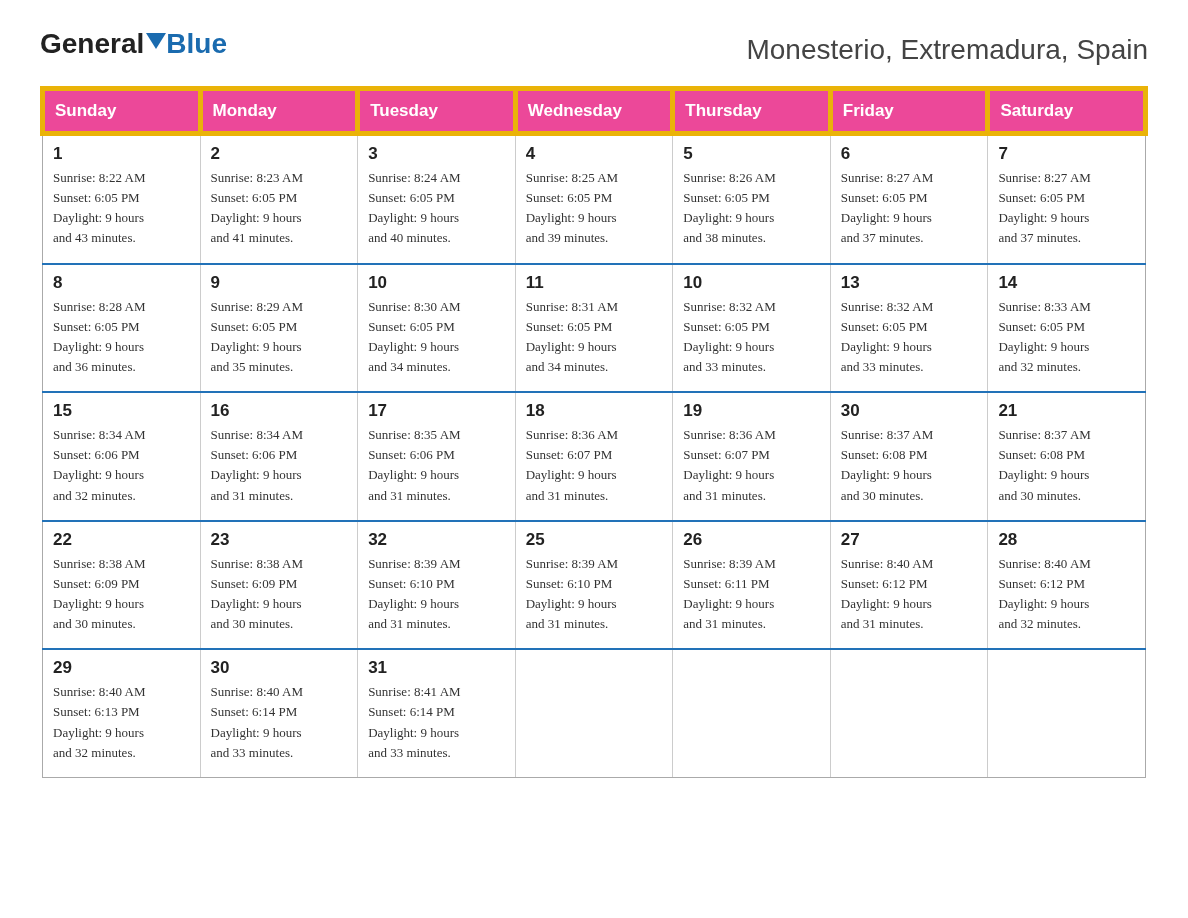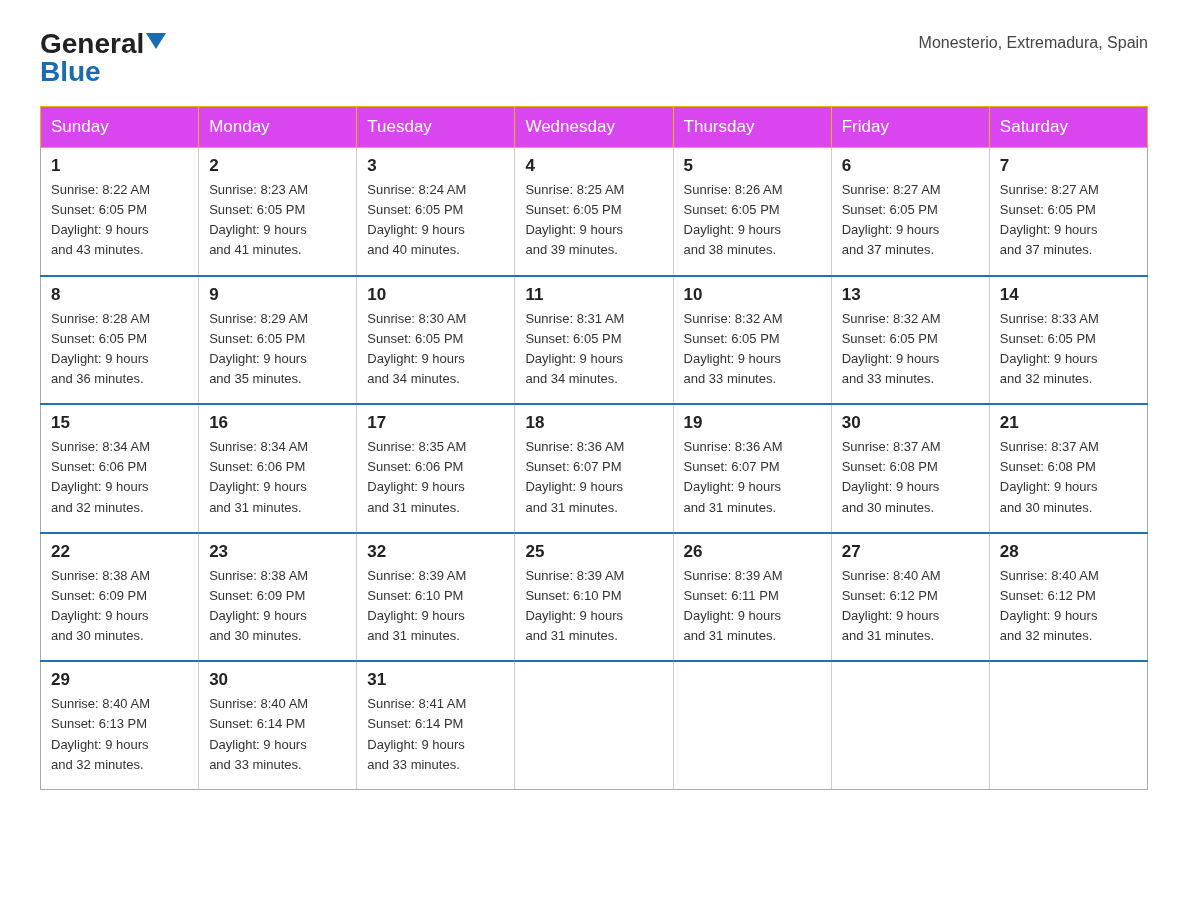--- a/index.html
+++ b/index.html
@@ -11,21 +11,21 @@
       min-height: 918px;
     }
     .header {
       display: flex;
       justify-content: space-between;
       align-items: flex-start;
       margin-bottom: 20px;
     }
     .logo {
       display: flex;
-      flex-direction: column;
+      flex-direction: row;
       align-items: flex-start;
     }
     .logo-general {
       font-size: 28px;
       font-weight: bold;
       color: #222;
       line-height: 1;
     }
     .logo-blue {
       font-size: 28px;
@@ -52,37 +52,37 @@
     .title-block {
       text-align: right;
     }
     .month-title {
       font-size: 52px;
       font-weight: bold;
       color: #222;
       line-height: 1.1;
     }
     .location-title {
-      font-size: 16px;
+      font-size: 28px;
       color: #444;
       margin-top: 4px;
     }
     .calendar-table {
       width: 100%;
       border-collapse: collapse;
       border: 1px solid #aaa;
     }
     .calendar-table th {
-      background: #d946ef;
+      background: #ec4899;
       color: #fff;
       font-size: 17px;
-      font-weight: normal;
+      font-weight: bold;
       padding: 10px 10px;
       text-align: left;
-      border: 1px solid #eab308;
+      border: 5px solid #eab308;
     }
     .calendar-table td {
       vertical-align: top;
       padding: 8px 10px 14px 10px;
       border-right: 1px solid #ccc;
       border-bottom: 2px solid #2272b8;
       font-size: 13px;
       color: #333;
       width: 14.28%;
       min-height: 90px;
@@ -94,20 +94,21 @@
       font-size: 17px;
       font-weight: bold;
       color: #222;
       display: block;
       margin-bottom: 4px;
     }
     .day-info {
       font-size: 13px;
       line-height: 1.55;
       color: #333;
+      font-family: Liberation Serif, serif;
     }
     .empty-cell {
       background: #fff;
     }
     tr:last-child td {
       border-bottom: 1px solid #aaa;
     }
   </style>
 </head>
 <body>

